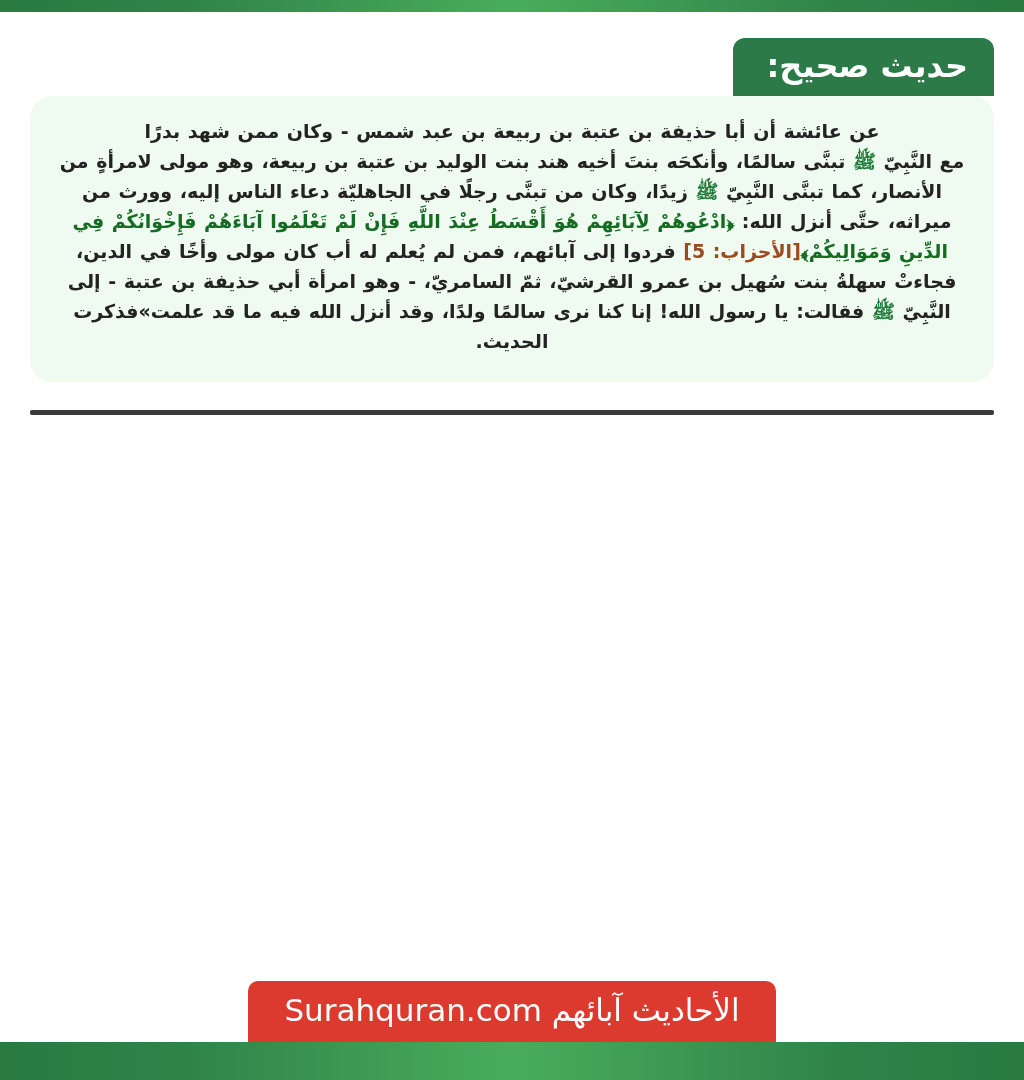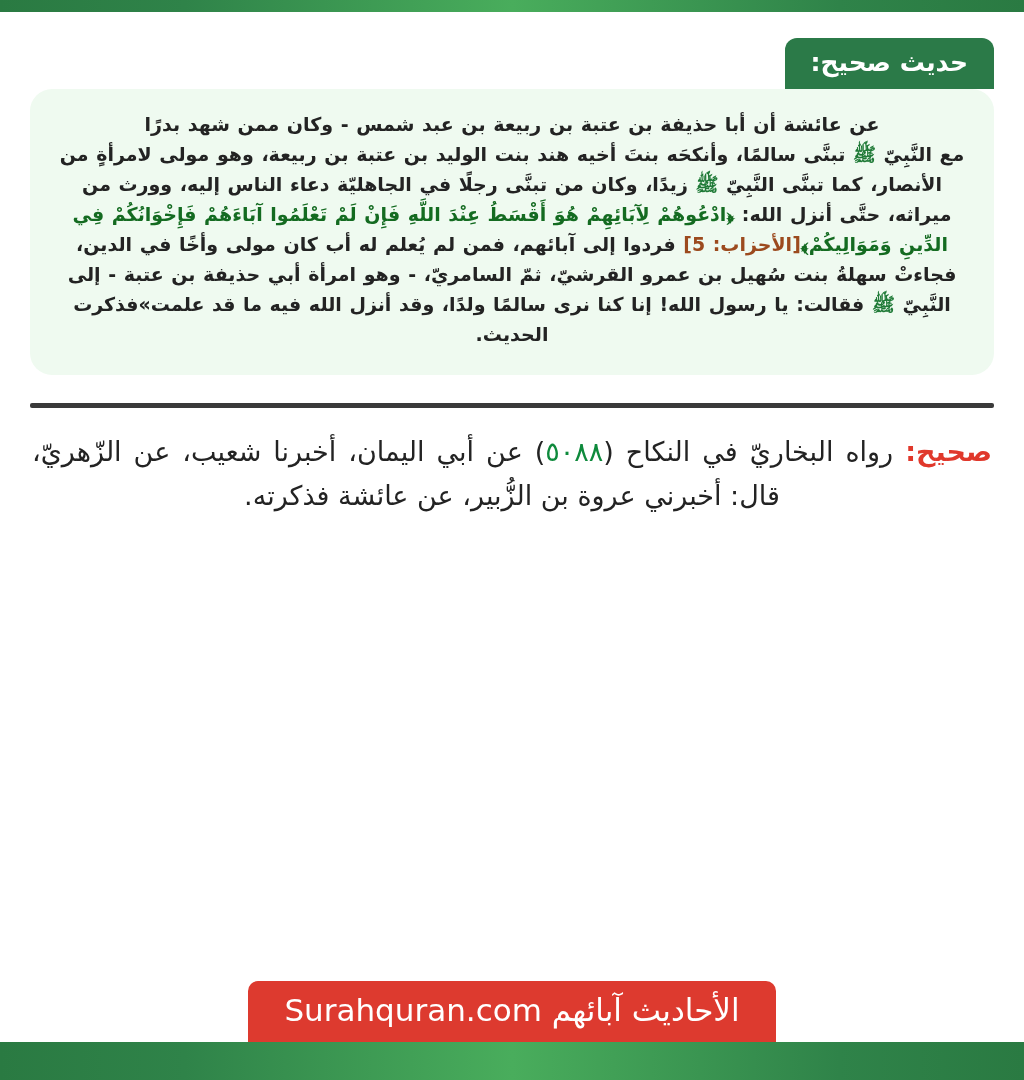--- a/index.html
+++ b/index.html
@@ -50,24 +50,24 @@
   
   .badge-row {
     display: flex;
     justify-content: flex-start;
     padding: 26px 0 0 0;
     margin: 0 6px;
   }
   .grade-badge {
     background: #2b7a48;
     color: #ffffff;
-    font-size: 25px;
+    font-size: 32px;
     font-weight: 700;
     line-height: 1;
-    padding: 12px 26px 14px 26px;
+    padding: 12px 26px 14px 34px;
     border-radius: 12px 12px 0 0;
     letter-spacing: 0;
     white-space: nowrap;
   }
 
   
   .hadith-card {
     background: #effaf0;
     border-radius: 22px;
     margin: 0 6px;
@@ -166,21 +166,20 @@
 
     <div class="hadith-card">
       <div class="hadith-text">
         <p>عن عائشة أن أبا حذيفة بن عتبة بن ربيعة بن عبد شمس - وكان ممن شهد بدرًا</p>
         <p><span>مع النَّبِيّ </span><span class="sallallahu">ﷺ</span><span> تبنَّى سالمًا، وأنكحَه بنتَ أخيه هند بنت الوليد بن عتبة بن ربيعة، وهو مولى لامرأةٍ من الأنصار، كما تبنَّى النَّبِيّ </span><span class="sallallahu">ﷺ</span><span> زيدًا، وكان من تبنَّى رجلًا في الجاهليّة دعاء الناس إليه، وورث من ميراثه، حتَّى أنزل الله: </span><span class="ayah">﴿ادْعُوهُمْ لِآبَائِهِمْ هُوَ أَقْسَطُ عِنْدَ اللَّهِ فَإِنْ لَمْ تَعْلَمُوا آبَاءَهُمْ فَإِخْوَانُكُمْ فِي الدِّينِ وَمَوَالِيكُمْ﴾</span><span class="surah-ref">[الأحزاب: 5]</span><span> فردوا إلى آبائهم، فمن لم يُعلم له أب كان مولى وأخًا في الدين، فجاءتْ سهلةُ بنت سُهيل بن عمرو القرشيّ، ثمّ السامريّ، - وهو امرأة أبي حذيفة بن عتبة - إلى النَّبِيّ </span><span class="sallallahu">ﷺ</span><span> فقالت: يا رسول الله! إنا كنا نرى سالمًا ولدًا، وقد أنزل الله فيه ما قد علمت»فذكرت الحديث.</span></p>
       </div>
     </div>
 
     <div class="divider"></div>
 
-    <div class="takhrij"><span class="grade-word">صحيح:</span><span> رواه البخاريّ في النكاح (</span><span class="hadith-no">٥٠٨٨</span><span>) عن أبي اليمان، أخبرنا شعيب، عن الزّهريّ، قال: أخبرني عروة بن الزُّبير، عن عائشة فذكرته.</span></div>
 
     <div class="site-row">
       <div class="site-badge"><span>الأحاديث آبائهم</span> <span class="site-url">Surahquran.com</span></div>
     </div>
 
   </div>
 
   <div class="edge-bar bottom"></div>
 
 </div>

